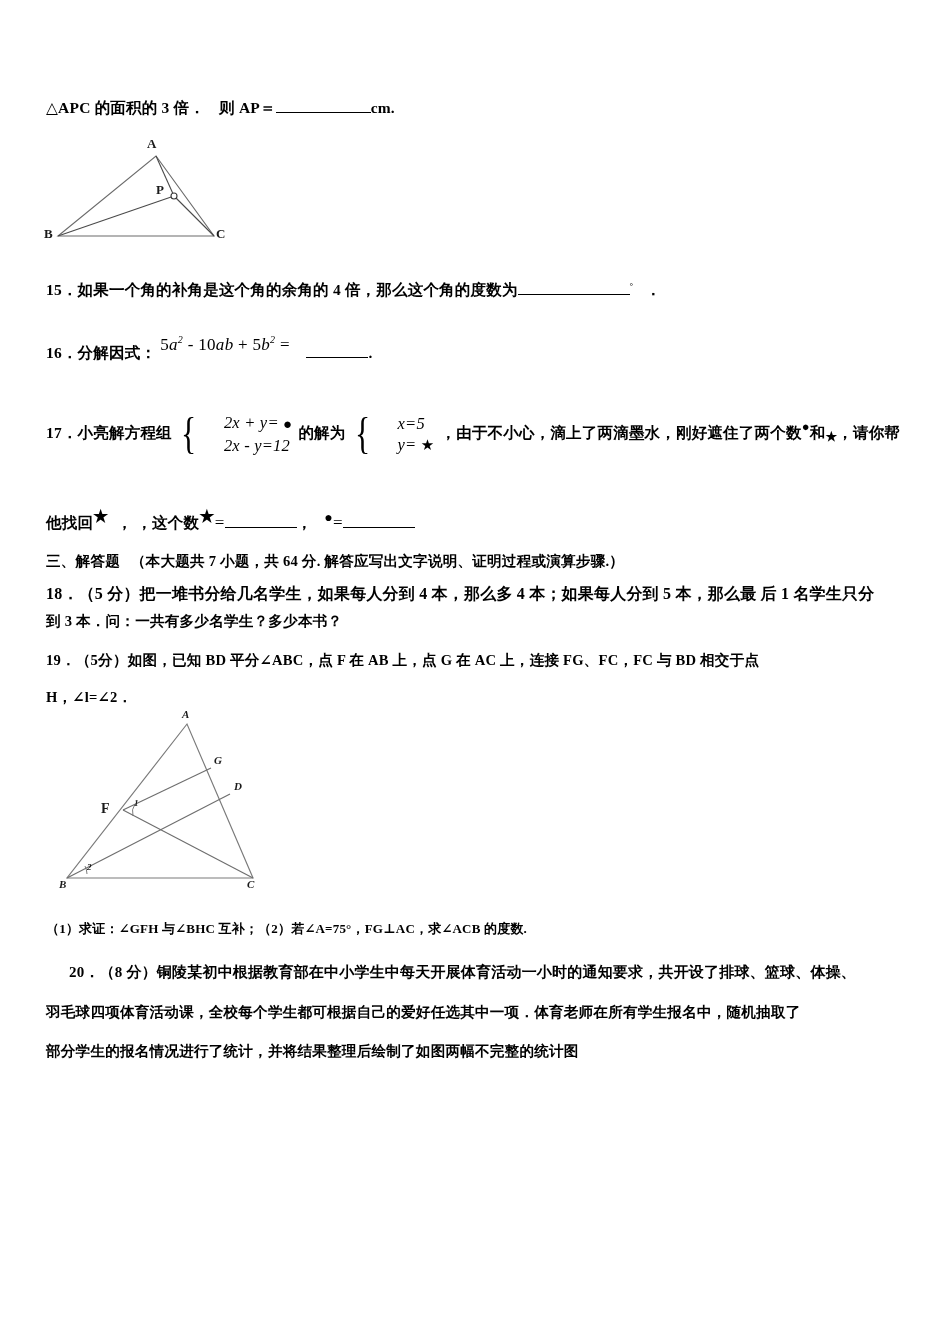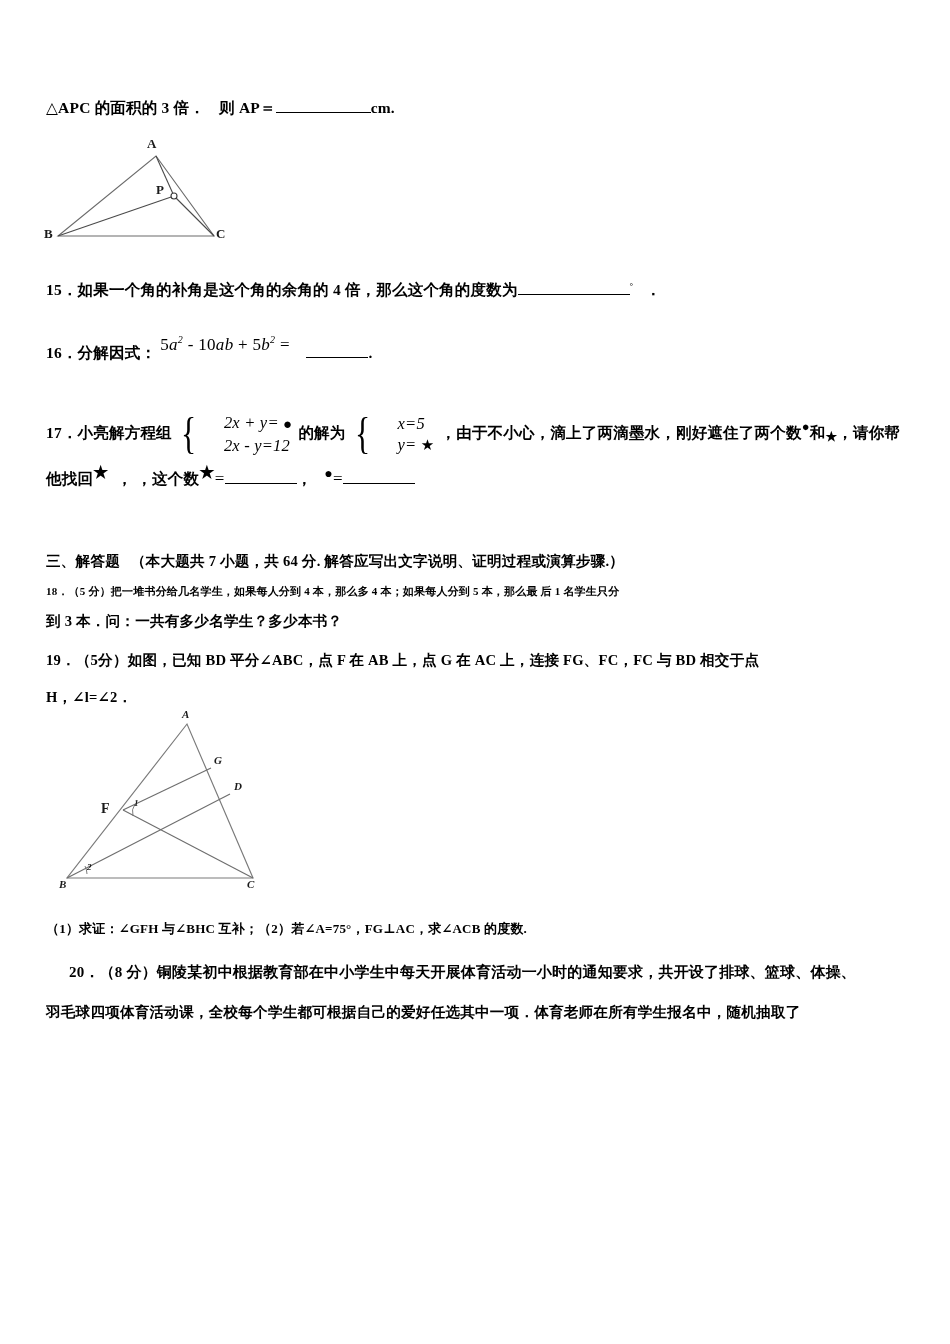--- a/index.html
+++ b/index.html
@@ -194,33 +194,33 @@
         </span>
         <span class="row" style="display:block;">
           <span>y</span><span class="up">=</span>
           <span class="star">★</span>
         </span>
       </span>
     </span>
     <span>，由于不小心，滴上了两滴墨水，刚好遮住了两个数</span><span class="dot-sup" style="font-size:13px;">●</span><span>和</span><span class="star" style="font-size:13px;vertical-align:-3px;">★</span><span>，请你帮</span>
   </div>
 
-  <div class="line" style="left:46px; top:470px;">
+  <div class="line" style="left:46px; top:514px;">
     <span>他找回</span><span class="star-sup">★</span>
     <span style="display:inline-block;width:4px"></span>，
     <span>，这个数</span><span class="star-sup">★</span><span class="math" style="font-style:normal;">=</span><span class="blank b70"></span><span>，</span>
     <span style="display:inline-block;width:8px"></span><span class="dot-sup" style="font-size:14px;">●</span><span class="math" style="font-style:normal;">=</span><span class="blank b70"></span>
   </div>
 
   <div class="line" style="left:46px; top:554px; font-size:14.6px;">
     <span>三、解答题</span>
     <span style="display:inline-block;width:7px"></span><span>（本大题共 7 小题，共 64 分. 解答应写出文字说明、证明过程或演算步骤.）</span>
   </div>
 
-  <div class="line" style="left:46px; top:586px; font-size:11px;">
+  <div class="line" style="left:46px; top:586px; font-size:16px;">
     <span>18．</span><span>（5 分）</span><span>把一堆书分给几名学生，如果每人分到 4 本，那么多 4 本；如果每人分到 5 本，那么最 后 1 名学生只分</span>
   </div>
   <div class="line" style="left:46px; top:614px; font-size:14.6px;">
     <span>到 3 本．问：一共有多少名学生？多少本书？</span>
   </div>
 
   <div class="line" style="left:46px; top:653px; font-size:14.6px;">
     <span>19．</span><span>（5分）</span><span>如图，已知 BD 平分∠ABC，点 F 在 AB 上，点 G 在 AC 上，连接 FG、FC，FC 与 BD 相交于点</span>
   </div>
   <div class="line" style="left:46px; top:690px; font-size:14.6px;">
@@ -252,14 +252,17 @@
   <div class="line" style="left:46px; top:922px; font-size:13px;">
     <span>（1）求证：∠GFH 与∠BHC 互补；（2）若∠A=75°，FG⊥AC，求∠ACB 的度数.</span>
   </div>
 
   <div class="line" style="left:46px; top:965px; font-size:15px;margin-left:23px;">
     <span>20．</span><span>（8 分）</span><span>铜陵某初中根据教育部在中小学生中每天开展体育活动一小时的通知要求，共开设了排球、篮球、体操、</span>
   </div>
   <div class="line" style="left:46px; top:1005px; font-size:14.6px;">
     <span>羽毛球四项体育活动课，全校每个学生都可根据自己的爱好任选其中一项．体育老师在所有学生报名中，随机抽取了</span>
   </div>
+  <div class="line" style="left:46px; top:1044px; font-size:14.6px;">
+    <span>部分学生的报名情况进行了统计，并将结果整理后绘制了如图两幅不完整的统计图</span>
+  </div>
 
 </div>
 
 </body></html>

